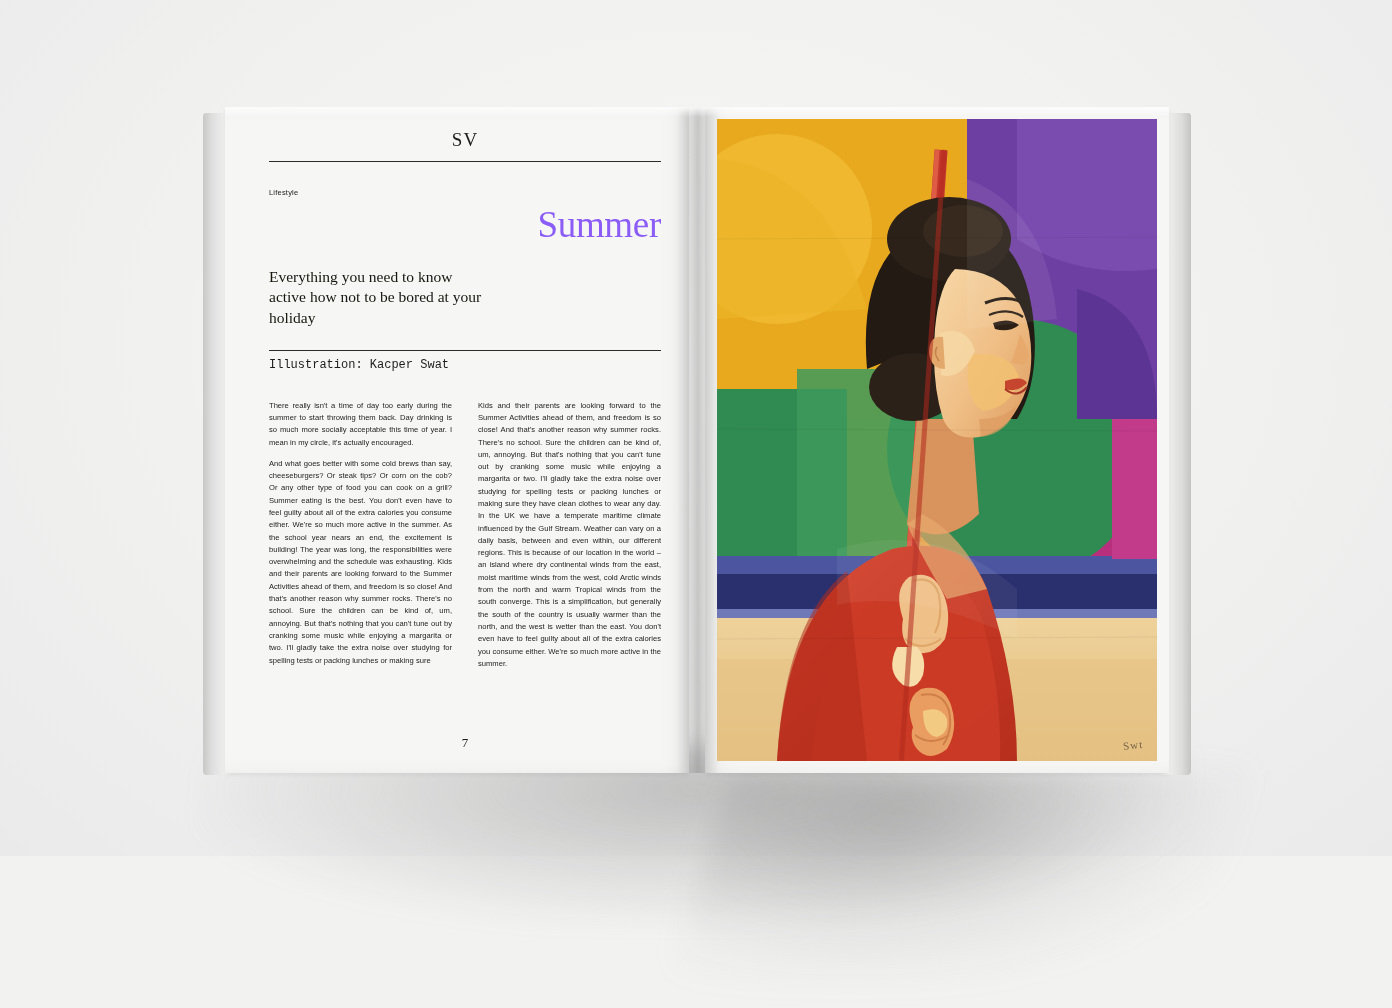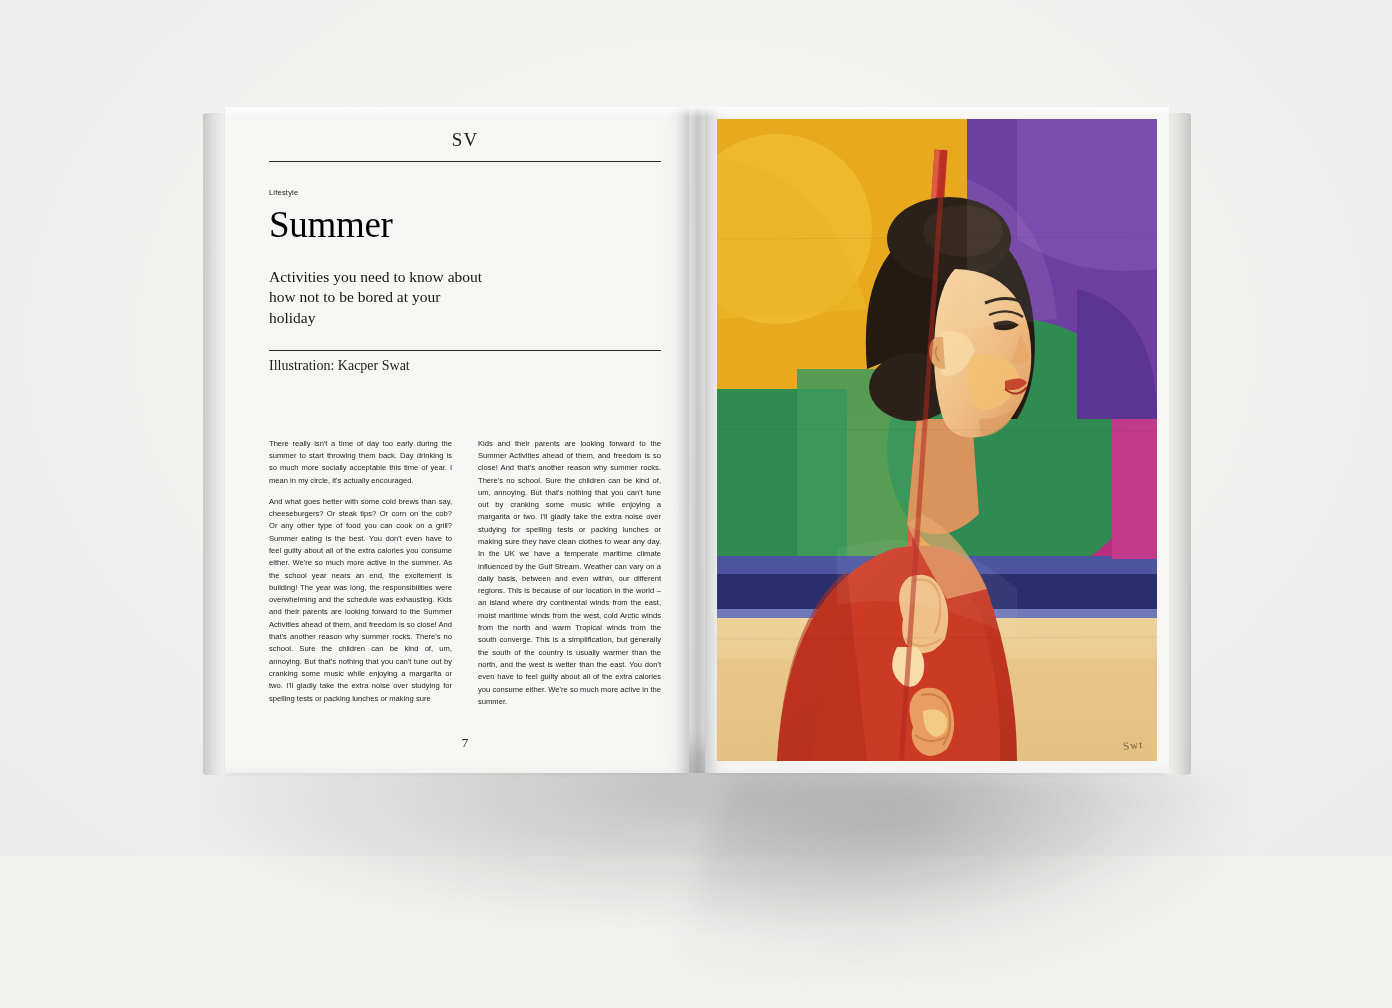--- a/index.html
+++ b/index.html
@@ -141,57 +141,57 @@
     font-family: "Liberation Sans", sans-serif;
     font-size: 7.5px;
     color: #1d1d1b;
     margin-top: 26px;
     letter-spacing: 0.2px;
   }
   .headline {
     font-family: "Liberation Serif", serif;
     font-size: 37px;
     line-height: 1.13;
-    color: #000000;
+    color: #8b5cf6;
     margin-top: 7px;
     letter-spacing: -0.3px;
+    text-align: right;
   }
   .deck {
     font-family: "Liberation Serif", serif;
     font-size: 15.5px;
     line-height: 1.33;
     color: #16160f;
     margin-top: 21px;
     width: 215px;
   }
   .rule-thin {
     height: 1px;
     background: #2b2b29;
     width: 100%;
     margin-top: 21px;
   }
   .credit {
-    font-family: Liberation Serif, serif;
-    font-size: 14px;
+    font-family: Liberation Mono, monospace;
+    font-size: 12px;
     color: #1d1d1b;
     margin-top: 7px;
   }
   .cols {
     margin-top: 28px;
     display: flex;
     gap: 26px;
   }
   .col {
     width: 183px;
     font-family: "Liberation Sans", sans-serif;
     font-size: 7.6px;
     line-height: 1.62;
     color: #1d1d1b;
     text-align: justify;
-    margin-top: 36px;
   }
   .col p { margin: 0 0 9px 0; }
   .folio {
     position: absolute;
     left: 0;
     bottom: -2px;
     width: 392px;
     text-align: center;
     font-family: "Liberation Serif", serif;
     font-size: 13px;
@@ -239,21 +239,21 @@
 
         <div class="masthead">SV</div>
         <div class="rule"></div>
 
         <div class="kicker">Lifestyle</div>
 
         <div class="headline">
           <div>Summer</div>
         </div>
 
-        <div class="deck">Activities you need to know about how not to be bored at your holiday</div>
+        <div class="deck">Everything you need to know active how not to be bored at your holiday</div>
 
         <div class="rule-thin"></div>
         <div class="credit">Illustration: Kacper Swat</div>
 
         <div class="cols">
           <div class="col">
             <p>There really isn't a time of day too early during the summer to start throwing them back. Day drinking is so much more socially acceptable this time of year. I mean in my circle, it's actually encouraged.</p>
             <p>And what goes better with some cold brews than say, cheeseburgers? Or steak tips? Or corn on the cob? Or any other type of food you can cook on a grill? Summer eating is the best. You don't even have to feel guilty about all of the extra calories you consume either. We're so much more active in the summer. As the school year nears an end, the excitement is building! The year was long, the responsibilities were overwhelming and the schedule was exhausting. Kids and their parents are looking forward to the Summer Activities ahead of them, and freedom is so close! And that's another reason why summer rocks. There's no school. Sure the children can be kind of, um, annoying. But that's nothing that you can't tune out by cranking some music while enjoying a margarita or two. I'll gladly take the extra noise over studying for spelling tests or packing lunches or making sure</p>
           </div>
           <div class="col">

